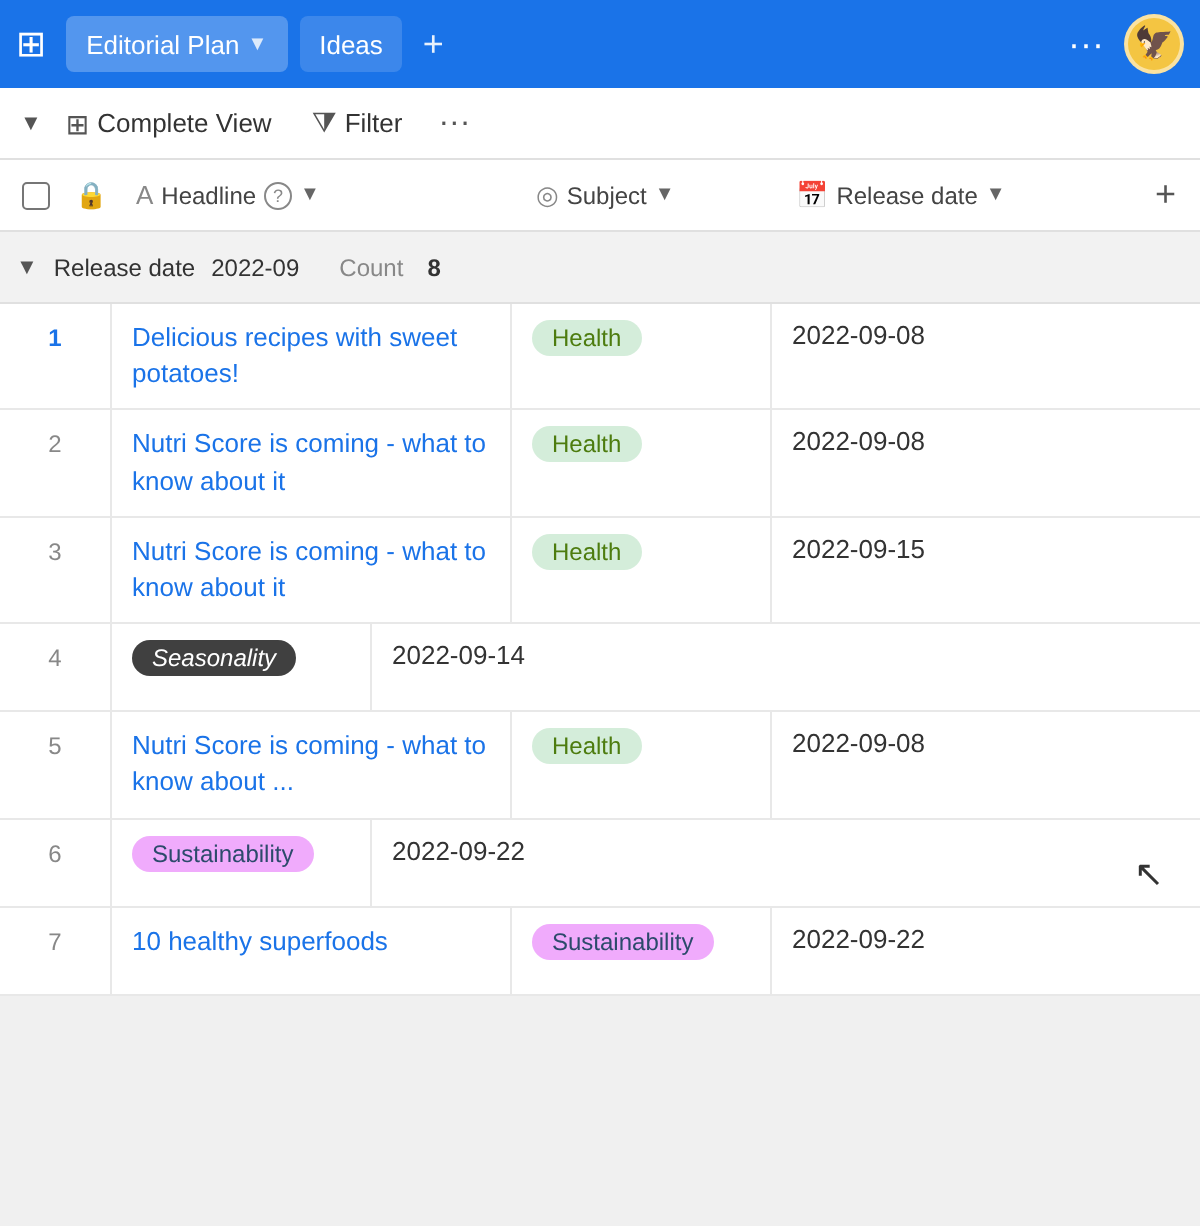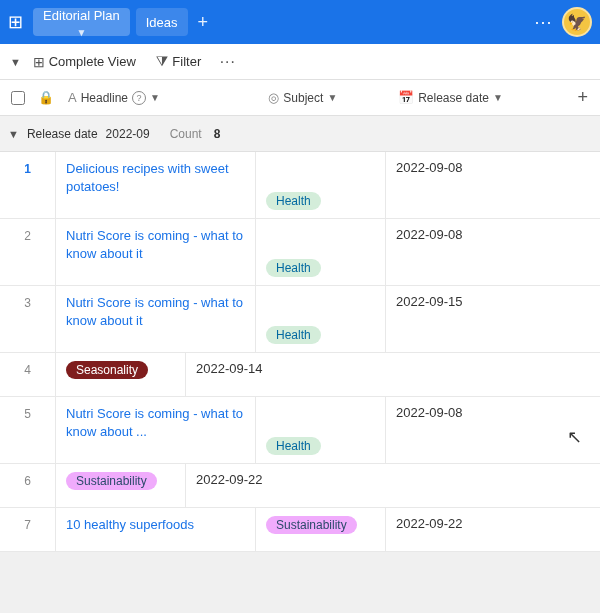--- a/index.html
+++ b/index.html
@@ -34,21 +34,20 @@
       padding: 0 10px;
       border-radius: 4px;
       color: white;
       font-size: 13px;
       cursor: pointer;
       gap: 4px;
       white-space: nowrap;
     }
     .tab.active {
       background: rgba(255,255,255,0.25);
-      flex-direction: column;
     }
     .tab.plain {
       background: rgba(255,255,255,0.15);
       justify-content: center;
     }
     .tab-dropdown-arrow {
       font-size: 10px;
       opacity: 0.8;
     }
     .tab-add {
@@ -258,22 +257,22 @@
     }
 
     
     .badge {
       display: inline-block;
       padding: 2px 10px;
       border-radius: 12px;
       font-size: 12px;
       font-weight: 500;
     }
-    .badge-health { background: #d4edda; color: #0369a1; margin-top: 32px; }
-    .badge-seasonality { background: #7f1d1d; color: white; }
+    .badge-health { background: #d4edda; color: #4d7c0f; }
+    .badge-seasonality { background: #404040; color: white; font-style: italic; }
     .badge-sustainability { background: #f0abfc; color: #2c4a6b; }
 
     .main-container {
       position: relative;
       display: flex;
       flex-direction: column;
       height: 613px;
     }
 
     .content-area {

